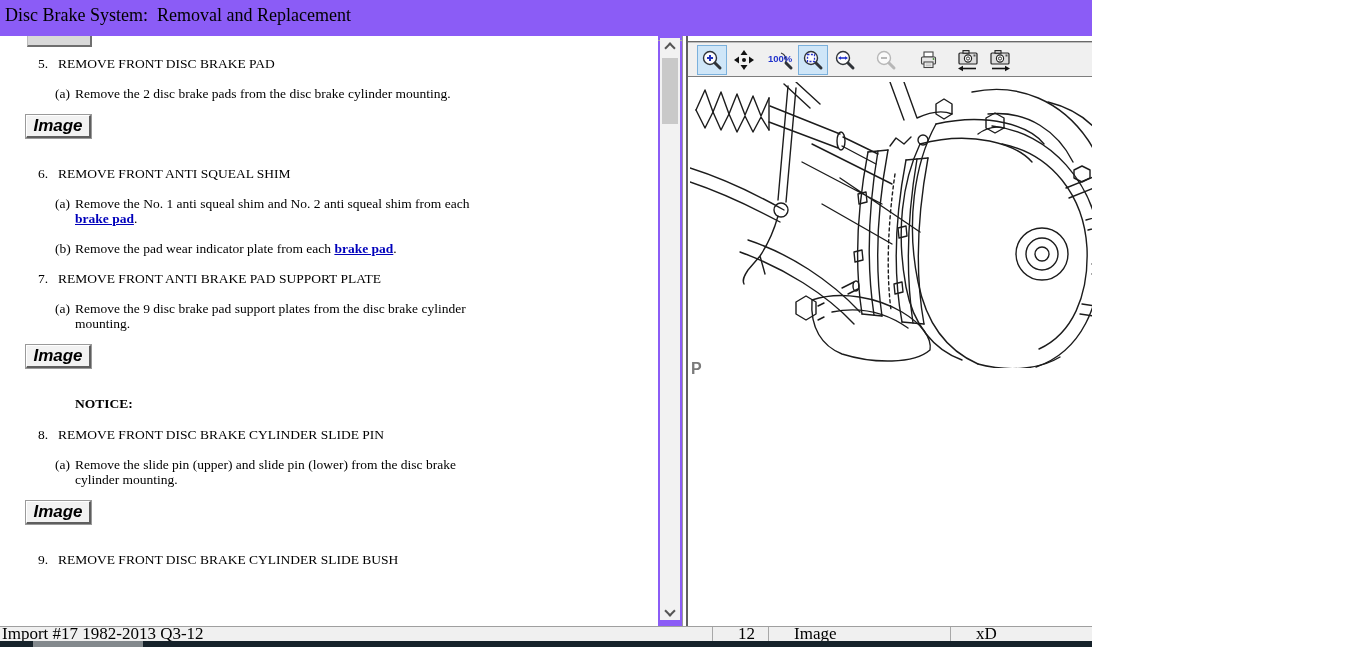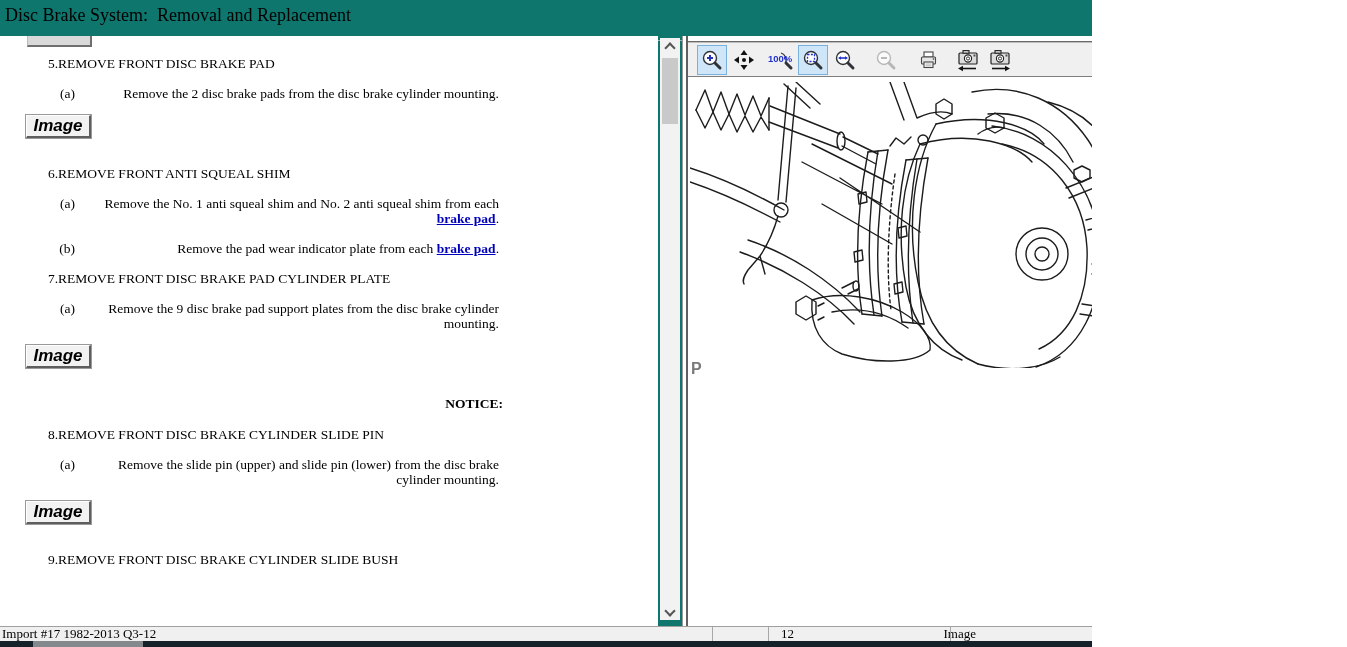--- a/index.html
+++ b/index.html
@@ -1,17 +1,17 @@
 <!DOCTYPE html>
 <html><head>
 <meta charset="utf-8">
 <style>
   html,body{margin:0;padding:0;background:#fff;}
-  #screen{position:relative;width:1092px;height:647px;background:#0f766e;overflow:hidden;
-          font-family:"Liberation Serif", serif;color:#000;text-align:right;}
+  #screen{position:relative;width:1092px;height:647px;background:#8b5cf6;overflow:hidden;
+          font-family:"Liberation Serif", serif;color:#000;}
 
   
   #title{position:absolute;left:5px;top:5px;font-size:18px;white-space:pre;color:#000;}
   #top-rule{position:absolute;left:0;top:40px;width:682px;height:1px;background:#a9a9a9;}
 
   
   #left-pane{position:absolute;left:0;top:36px;width:658px;height:590px;overflow:hidden;background:#fff;}
   #partial-btn{position:absolute;left:27px;top:0px;width:62px;height:9px;background:#d9d9d9;
                border-bottom:2px solid #6f6f6f;border-right:2px solid #6f6f6f;border-left:1px solid #bbb;}
   #steps-area{position:absolute;left:0;top:5px;width:658px;}
@@ -57,21 +57,21 @@
   #tb-zoomout{margin-left:11px;}
   #tb-print{margin-left:13px;}
   #tb-prev{margin-left:9px;}
 
   #diagram{position:absolute;left:2px;top:46px;}
   #watermark-p{position:absolute;left:3px;top:324px;font-family:"Liberation Sans", sans-serif;
                font-weight:bold;font-size:16px;color:#7a7a7a;}
 
   
   #status-bar{position:absolute;left:0;top:626px;width:1347px;height:15px;background:#f0f0f0;
-              border-top:1px solid #9f9f9f;box-sizing:border-box;font-size:13px;}
+              border-top:1px solid #9f9f9f;box-sizing:border-box;font-size:17px;}
   #status-left{position:absolute;left:2px;top:0px;line-height:14px;}
   .status-cell{position:absolute;top:0;height:14px;border-left:1px solid #a8a8a8;
                padding-left:25px;line-height:14px;}
   #cell-0{left:712px;width:56px;}
   #cell-1{left:768px;width:182px;}
   #cell-2{left:950px;width:172px;}
   #cell-3{left:1122px;width:225px;}
 
   
   #taskbar-strip{position:absolute;left:0;top:641px;width:1347px;height:6px;background:#16222a;}
@@ -106,21 +106,21 @@
         <div class="sub-step">
           <span class="sub-label">(a)</span>
           <span class="sub-text">Remove the No. 1 anti squeal shim and No. 2 anti squeal shim from each <a class="inline-link" href="#">brake pad</a>.</span>
         </div>
         <div class="sub-step">
           <span class="sub-label">(b)</span>
           <span class="sub-text">Remove the pad wear indicator plate from each <a class="inline-link" href="#">brake pad</a>.</span>
         </div>
         <div class="step-heading">
           <span class="step-num">7.</span>
-          <span>REMOVE FRONT DISC BRAKE PAD CYLINDER PLATE</span>
+          <span>REMOVE FRONT ANTI BRAKE PAD SUPPORT PLATE</span>
         </div>
         <div class="sub-step">
           <span class="sub-label">(a)</span>
           <span class="sub-text">Remove the 9 disc brake pad support plates from the disc brake cylinder mounting.</span>
         </div>
         <div class="image-btn">Image</div>
         <div class="notice-block">
           <div>NOTICE:</div>
         </div>
         <div class="step-heading">

